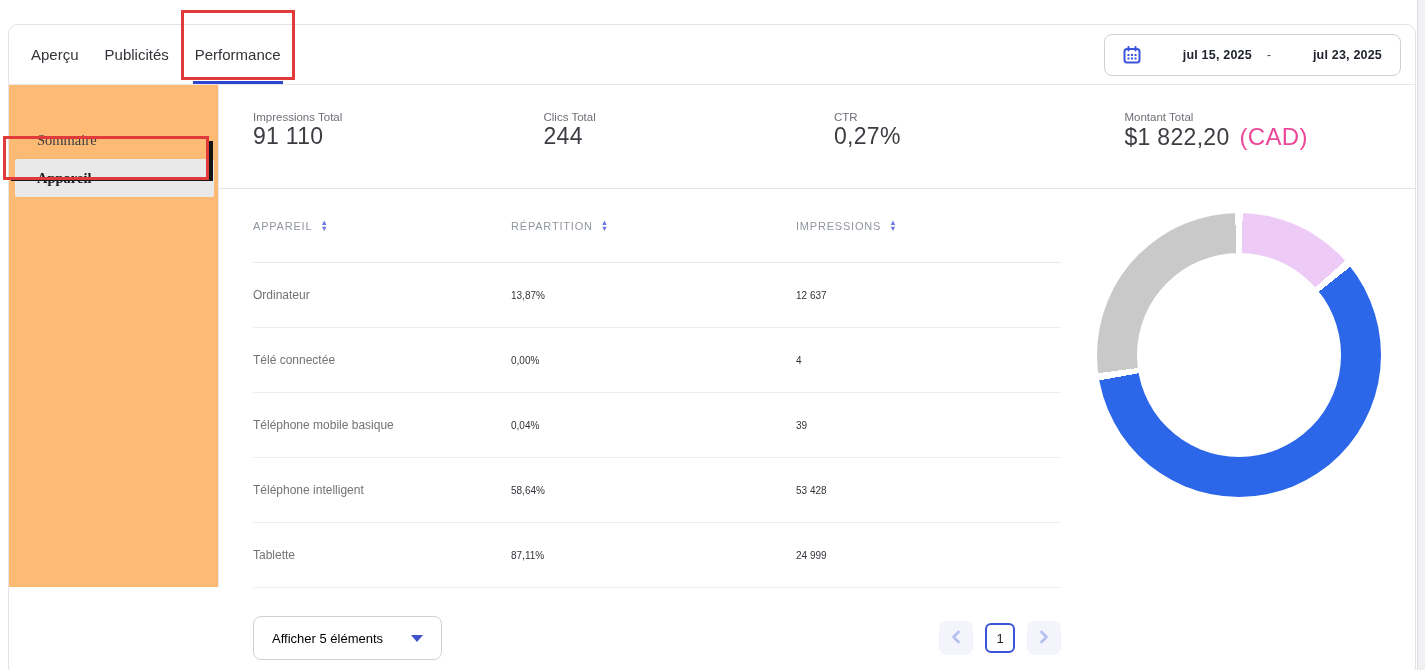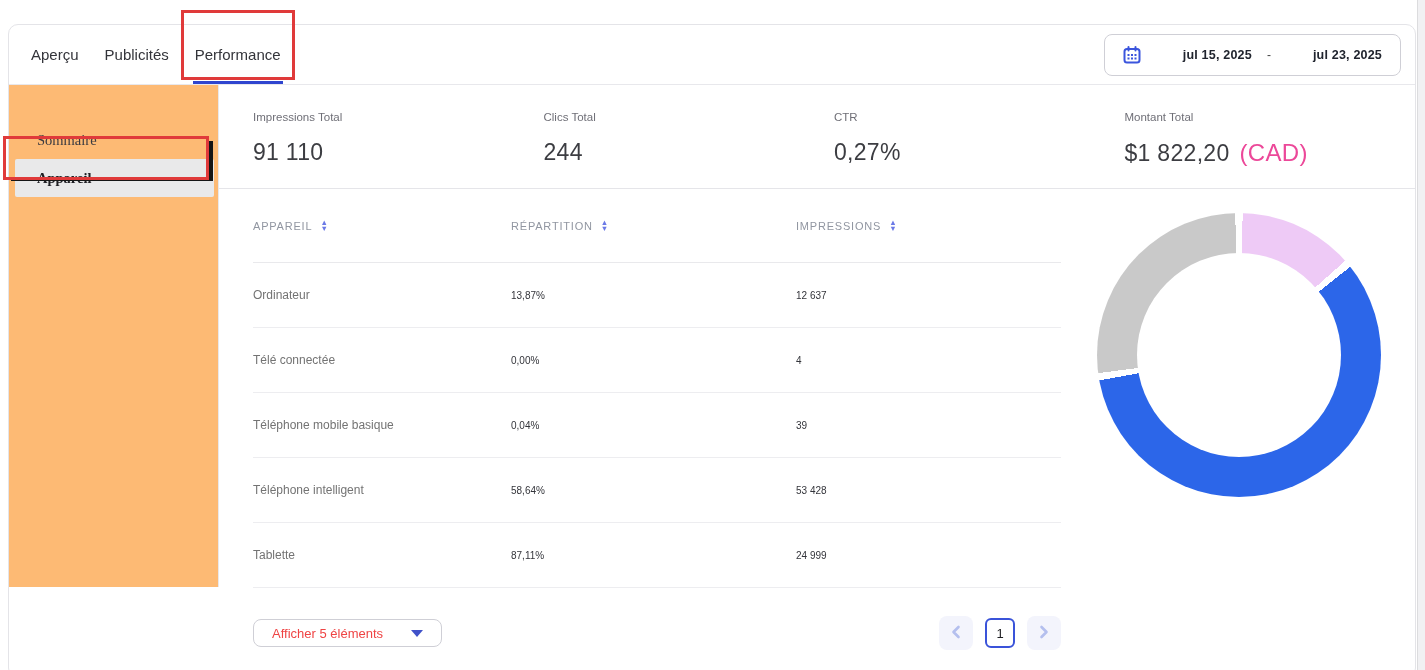--- a/index.html
+++ b/index.html
@@ -33,21 +33,21 @@
   .side-item { height:38px; display:flex; align-items:center; padding-left:28px;
                font-size:14.5px; color:#3a3a40; cursor:pointer; margin-right:4px; }
   .side-item.active { background:#e9e9ea; font-weight:700; color:#1f1f24; margin-left:6px;
                       padding-left:22px; border-radius:2px; }
 
   .content { flex:1; }
 
   
   .stats { height:104px; display:flex; padding:26px 0 0 34px; border-bottom:1px solid #e5e5e9; }
   .stat { flex:1; }
-  .stat .slabel { font-size:11.5px; color:#6f6f77; margin-bottom:16px; }
+  .stat .slabel { font-size:11.5px; color:#6f6f77; margin-bottom:0; }
   .stat .svalue { font-size:23px; color:#3c3d42; letter-spacing:.3px; }
   .stat .scurr  { font-size:24px; color:#ec4899; margin-left:10px; }
 
   
   .mainrow { display:flex; }
   .tablewrap { flex:0 0 842px; padding-left:34px; }
   .thead { display:grid; grid-template-columns:258px 285px 1fr; align-items:center;
            height:74px; border-bottom:1px solid #e9e9ec; }
   .th { display:flex; align-items:center; gap:8px; font-size:11px; letter-spacing:.8px;
         color:#9196a1; cursor:pointer; }
@@ -57,23 +57,23 @@
   .td-device { font-size:12px; color:#737373; }
   .td-num { font-size:10px; color:#33343a; }
 
   .chartwrap { flex:1; position:relative; height:398px; }
   .donut { position:absolute; left:36px; top:24px; width:284px; height:284px; border-radius:50%; }
   .donut::after { content:""; position:absolute; inset:40px; border-radius:50%; background:#fff; }
 
   
   .footer { width:808px; margin-left:34px; padding-top:28px; display:flex;
             align-items:center; justify-content:space-between; }
-  .pagesize { display:flex; align-items:center; gap:28px; height:28px; padding:0 18px;
+  .pagesize { display:flex; align-items:center; gap:28px; height:44px; padding:0 18px;
               border:1px solid #cfcfd6; border-radius:8px; background:#fff; cursor:pointer;
-              font-size:13px; color:#ef4444; }
+              font-size:13px; color:#000000; }
   .caret { width:0; height:0; border-left:6px solid transparent; border-right:6px solid transparent;
            border-top:7px solid #4052c9; }
   .pager { display:flex; align-items:center; gap:12px; }
   .pgbtn { width:34px; height:34px; border-radius:8px; background:#f3f4fc; border:none;
            display:flex; align-items:center; justify-content:center; cursor:pointer; }
   .pgcur { width:30px; height:30px; border:2px solid #3a53d9; border-radius:6px; background:#fff;
            display:flex; align-items:center; justify-content:center; font-size:13px; color:#1e1e22; }
 
   
   .anno { position:absolute; border:3px solid #e03a3a; z-index:6; pointer-events:none; }

